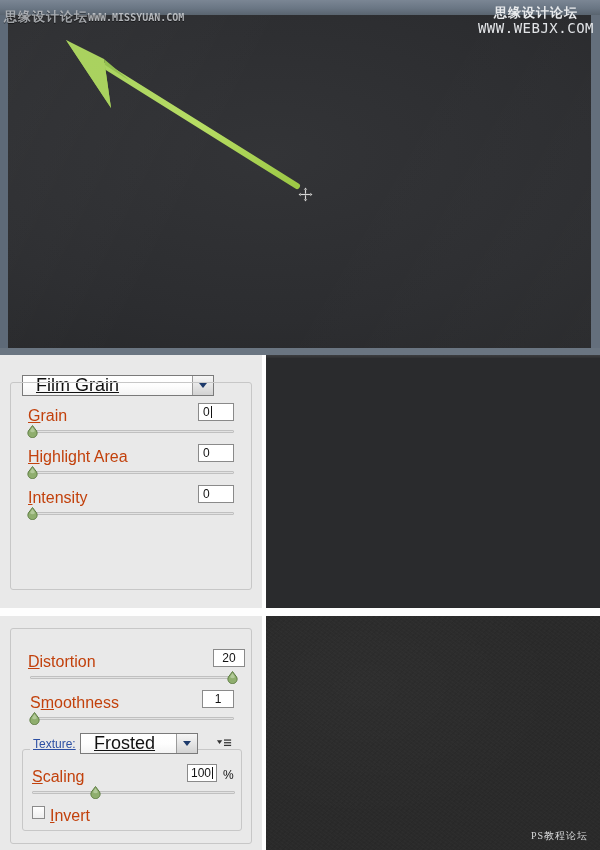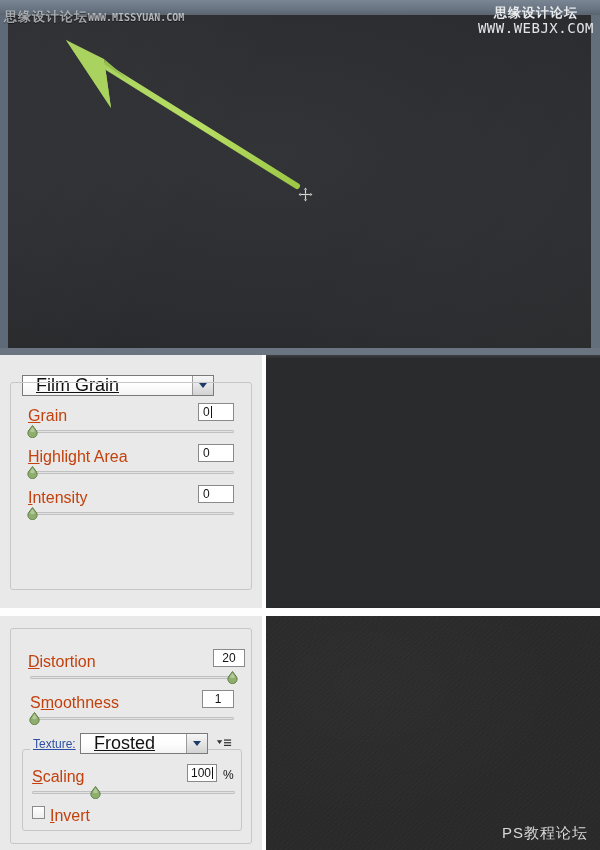--- a/index.html
+++ b/index.html
@@ -63,21 +63,21 @@
   }
   .wm-tr .en{
     font-family:"DejaVu Sans Mono","Liberation Mono",monospace;font-size:14px;font-weight:400;
     color:#e2e4e7;letter-spacing:.5px;
   }
 
   .wm-br{
     position:absolute;right:12px;bottom:8px;text-align:center;pointer-events:none;line-height:1.2;
   }
   .wm-br .cn{
-    font-family:Liberation Sans, sans-serif;font-size:15px;color:#d8d9da;letter-spacing:1px;
+    font-family:Liberation Serif, serif;font-size:10px;color:#d8d9da;letter-spacing:1px;
   }
   .wm-br .en{
     font-family:"DejaVu Sans Mono","Liberation Mono",monospace;font-size:15px;color:#d8d9da;
     letter-spacing:.4px;
   }
   .wm-br .en .rd{color:#c0231e;}
 
   
   .panel-a{
     position:absolute;left:0;top:355px;width:262px;height:253px;
@@ -320,21 +320,21 @@
             <path d="M5.5 0.5 L9.6 6 A4.6 4.6 0 1 1 1.4 6 Z" fill="#8fae6e" stroke="#5d7c42" stroke-width="1"></path>
             <path d="M5.5 2 L8 6 A3 3 0 0 1 3 6 Z" fill="#cfe0bd" opacity=".55"></path>
           </svg>
       </div>
     </div>
 
     <div class="groupbox" style="left:22px;top:133px;width:220px;height:82px;"></div>
 
     <div class="texlabel" style="left:30px;top:121px;background:#e9e9e9;padding:0 3px;"><u>T</u><u>exture:</u></div>
 
-    <div class="combo" style="left:80px;top:117px;width:128px;">
+    <div class="combo" style="left:80px;top:117px;width:118px;">
       <span class="txt">Frosted</span>
       <span class="arrow">
           <i class="chev"></i>
         </span>
     </div>
 
     <svg class="menu-ico" style="left:216px;top:121px;" width="18" height="12" viewBox="0 0 18 12">
       <path d="M1 3 L7 3 L4 7 Z" fill="#333"></path>
       <rect x="9" y="2" width="8" height="1.4" fill="#333"></rect>
       <rect x="9" y="5" width="8" height="1.4" fill="#333"></rect>

